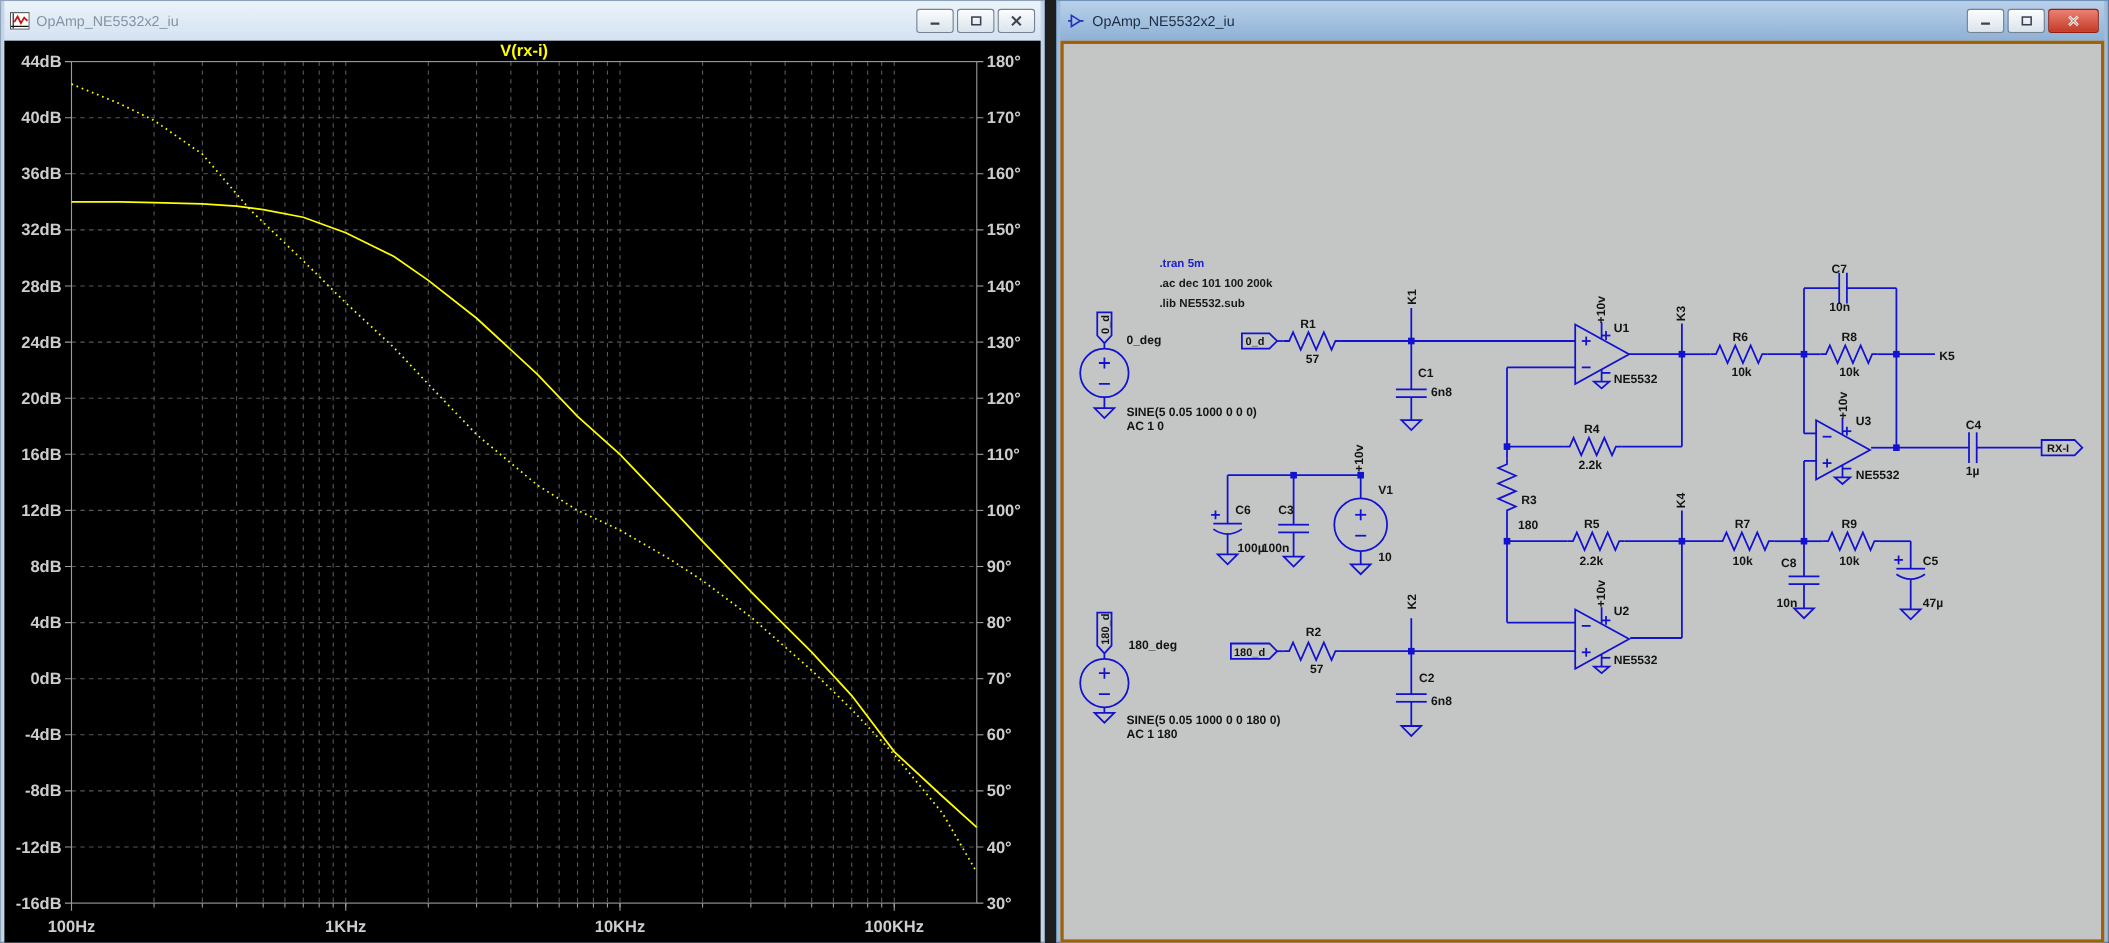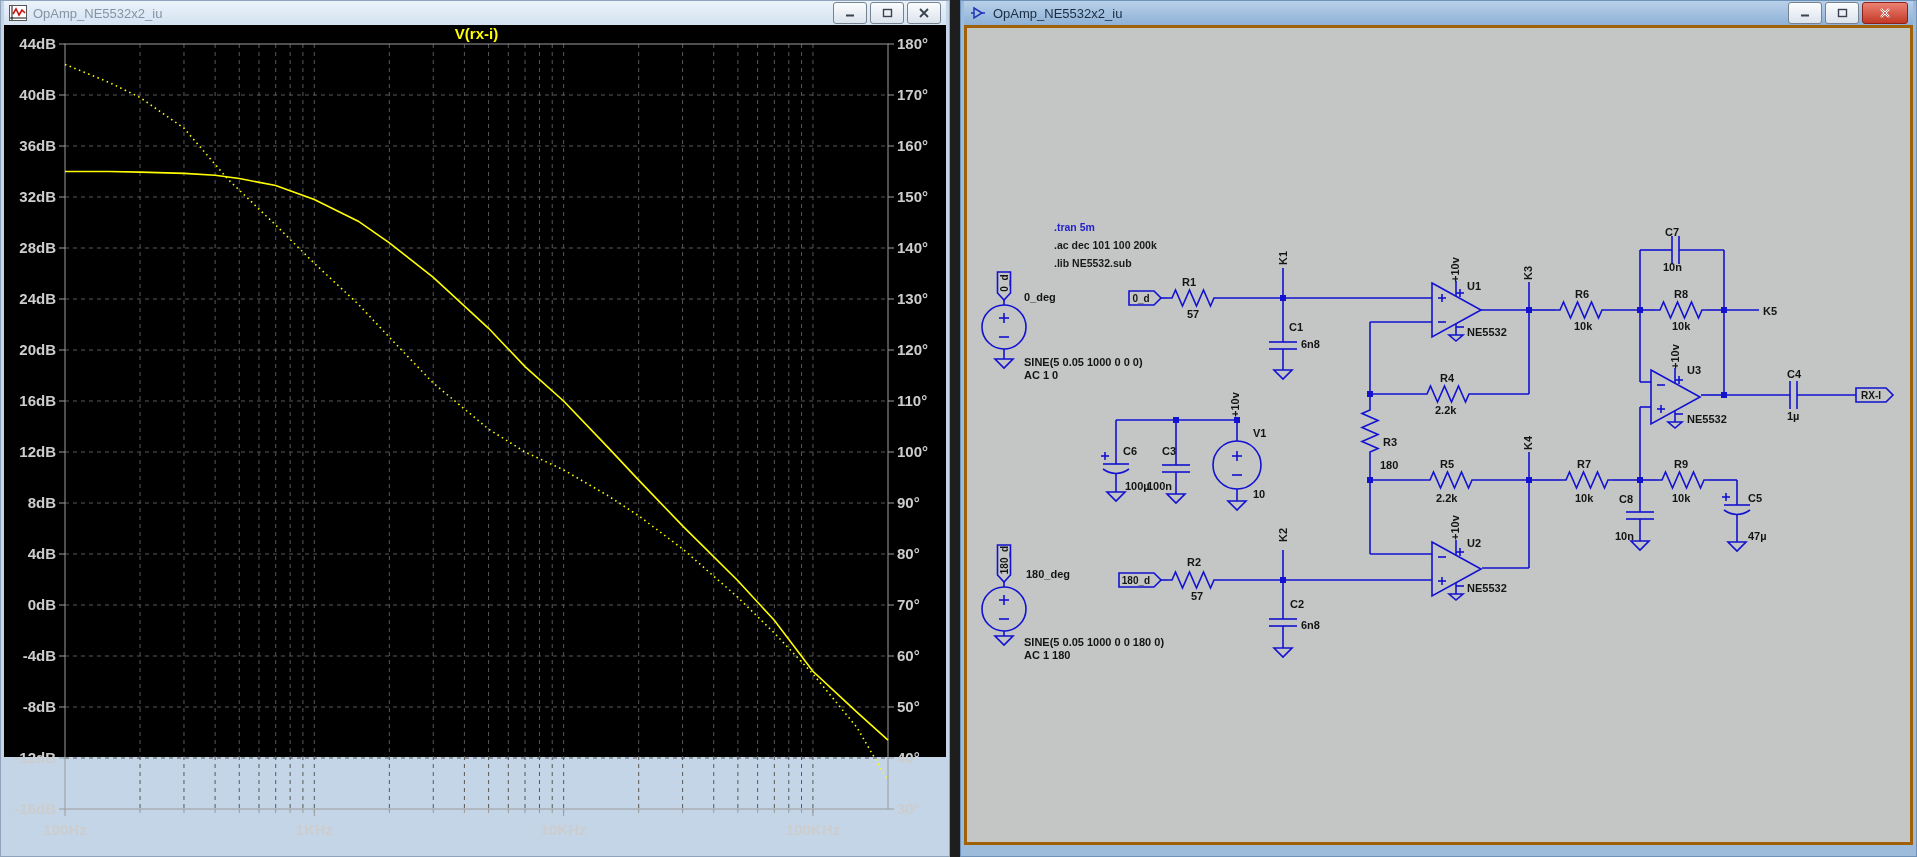--- a/index.html
+++ b/index.html
@@ -1,29 +1,29 @@
 <!DOCTYPE html>
 <html><head>
 <meta charset="utf-8">
 <style>
   html,body{margin:0;padding:0;}
   body{width:1917px;height:857px;background:#1e1e1e;font-family:"Liberation Sans",sans-serif;position:relative;overflow:hidden;}
   .win{position:absolute;top:0;height:857px;box-sizing:border-box;}
   .win-left{left:0;width:950px;background:#c3d5e7;border:1px solid #8fa4ba;padding:0 3px 3px 3px;}
   .win-right{left:960px;width:957px;background:#9dbcdc;border:1px solid #6f93b8;padding:0 3px 3px 3px;}
-  .tb{height:24px;display:flex;align-items:center;gap:6px;padding:0 5px;box-sizing:border-box;}
+  .tb{height:36px;display:flex;align-items:center;gap:6px;padding:0 5px;box-sizing:border-box;}
   .tb-inactive{background:linear-gradient(#ecf3fa,#d3e2f1);}
   .tb-active{background:linear-gradient(#b9d0e9,#8db1d6);}
   .tb-title{font-size:13px;flex:0 1 auto;white-space:nowrap;}
   .t-inactive{color:#8494a4;}
   .t-active{color:#1c2c42;}
   .tb-btns{margin-left:auto;display:flex;gap:3px;align-items:center;}
   .wbtn{width:32px;height:20px;border:1px solid #76828f;border-radius:3px;background:linear-gradient(#fbfdfe,#dbe3ec);display:flex;align-items:center;justify-content:center;}
   .wbtn-close-active{width:44px;border:1px solid #8e2015;background:linear-gradient(#ec8173,#c23a26);}
-  .client-left{background:#000;height:732px;}
+  .client-left{background:#000;height:820px;}
   .client-right{background:#c4c6c6;height:820px;border:3px solid #a16207;box-sizing:border-box;}
   
   .grid{stroke:#585858;stroke-width:1;stroke-dasharray:4 4;}
   .frame{fill:none;stroke:#9c9c9c;stroke-width:1;}
   .tick{stroke:#9c9c9c;stroke-width:1;}
   .axlbl{font:bold 15px "Liberation Sans",sans-serif;fill:#cdcdcd;}
   .ptitle{font:bold 15px "Liberation Sans",sans-serif;fill:#ffff00;}
   .trace{fill:none;stroke-width:1.6;}
   
   .w{stroke:#1212d0;stroke-width:1.6;fill:none;}

